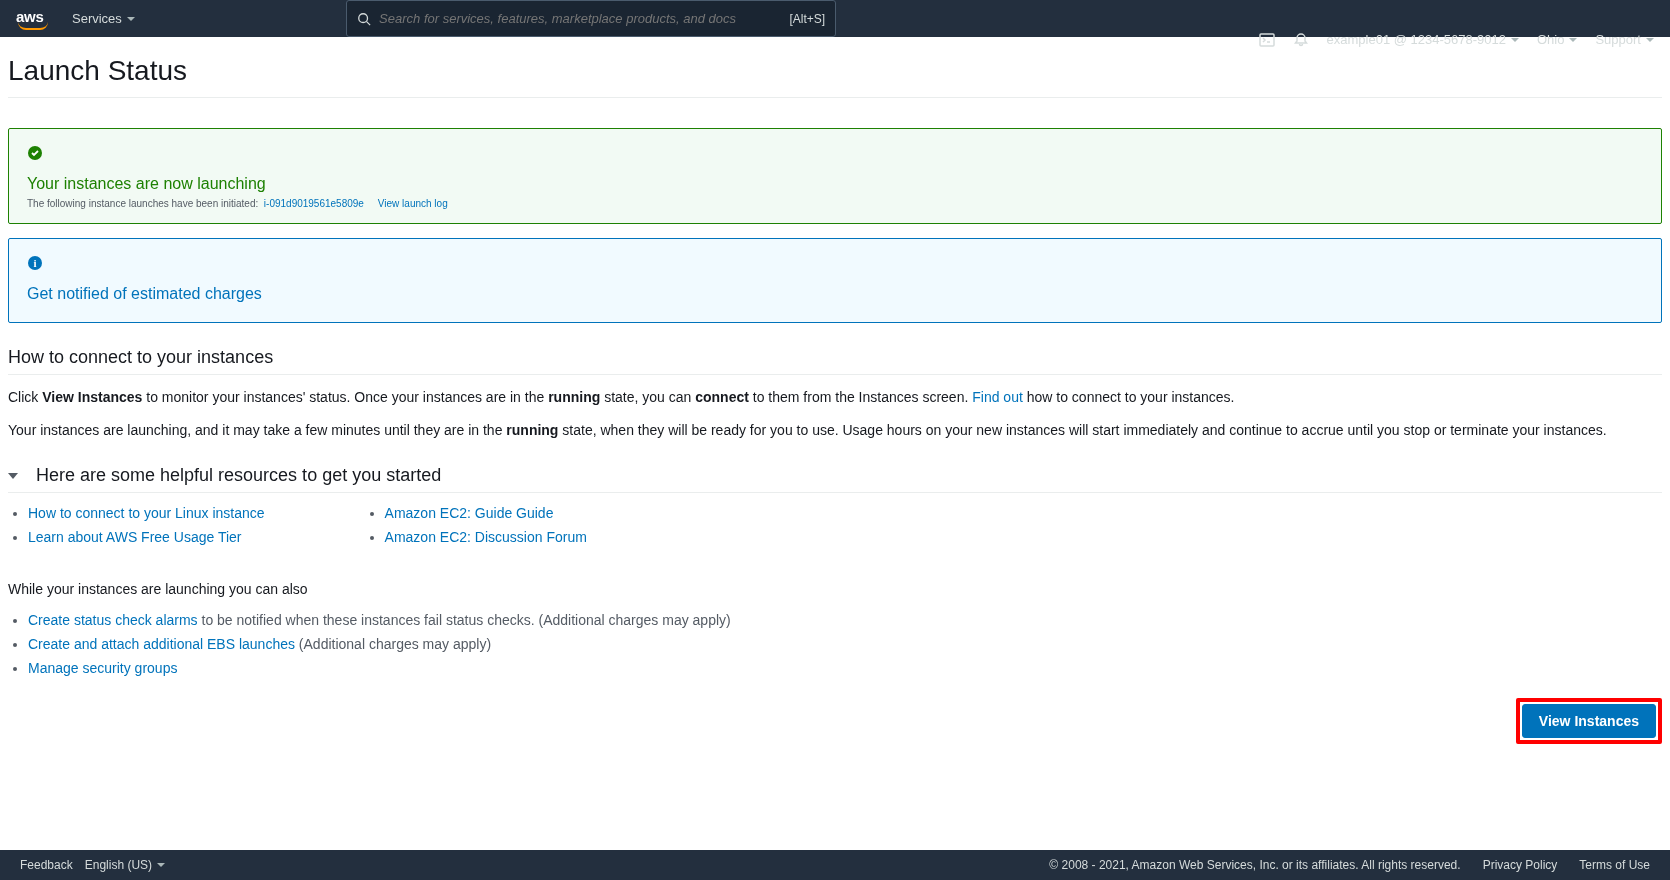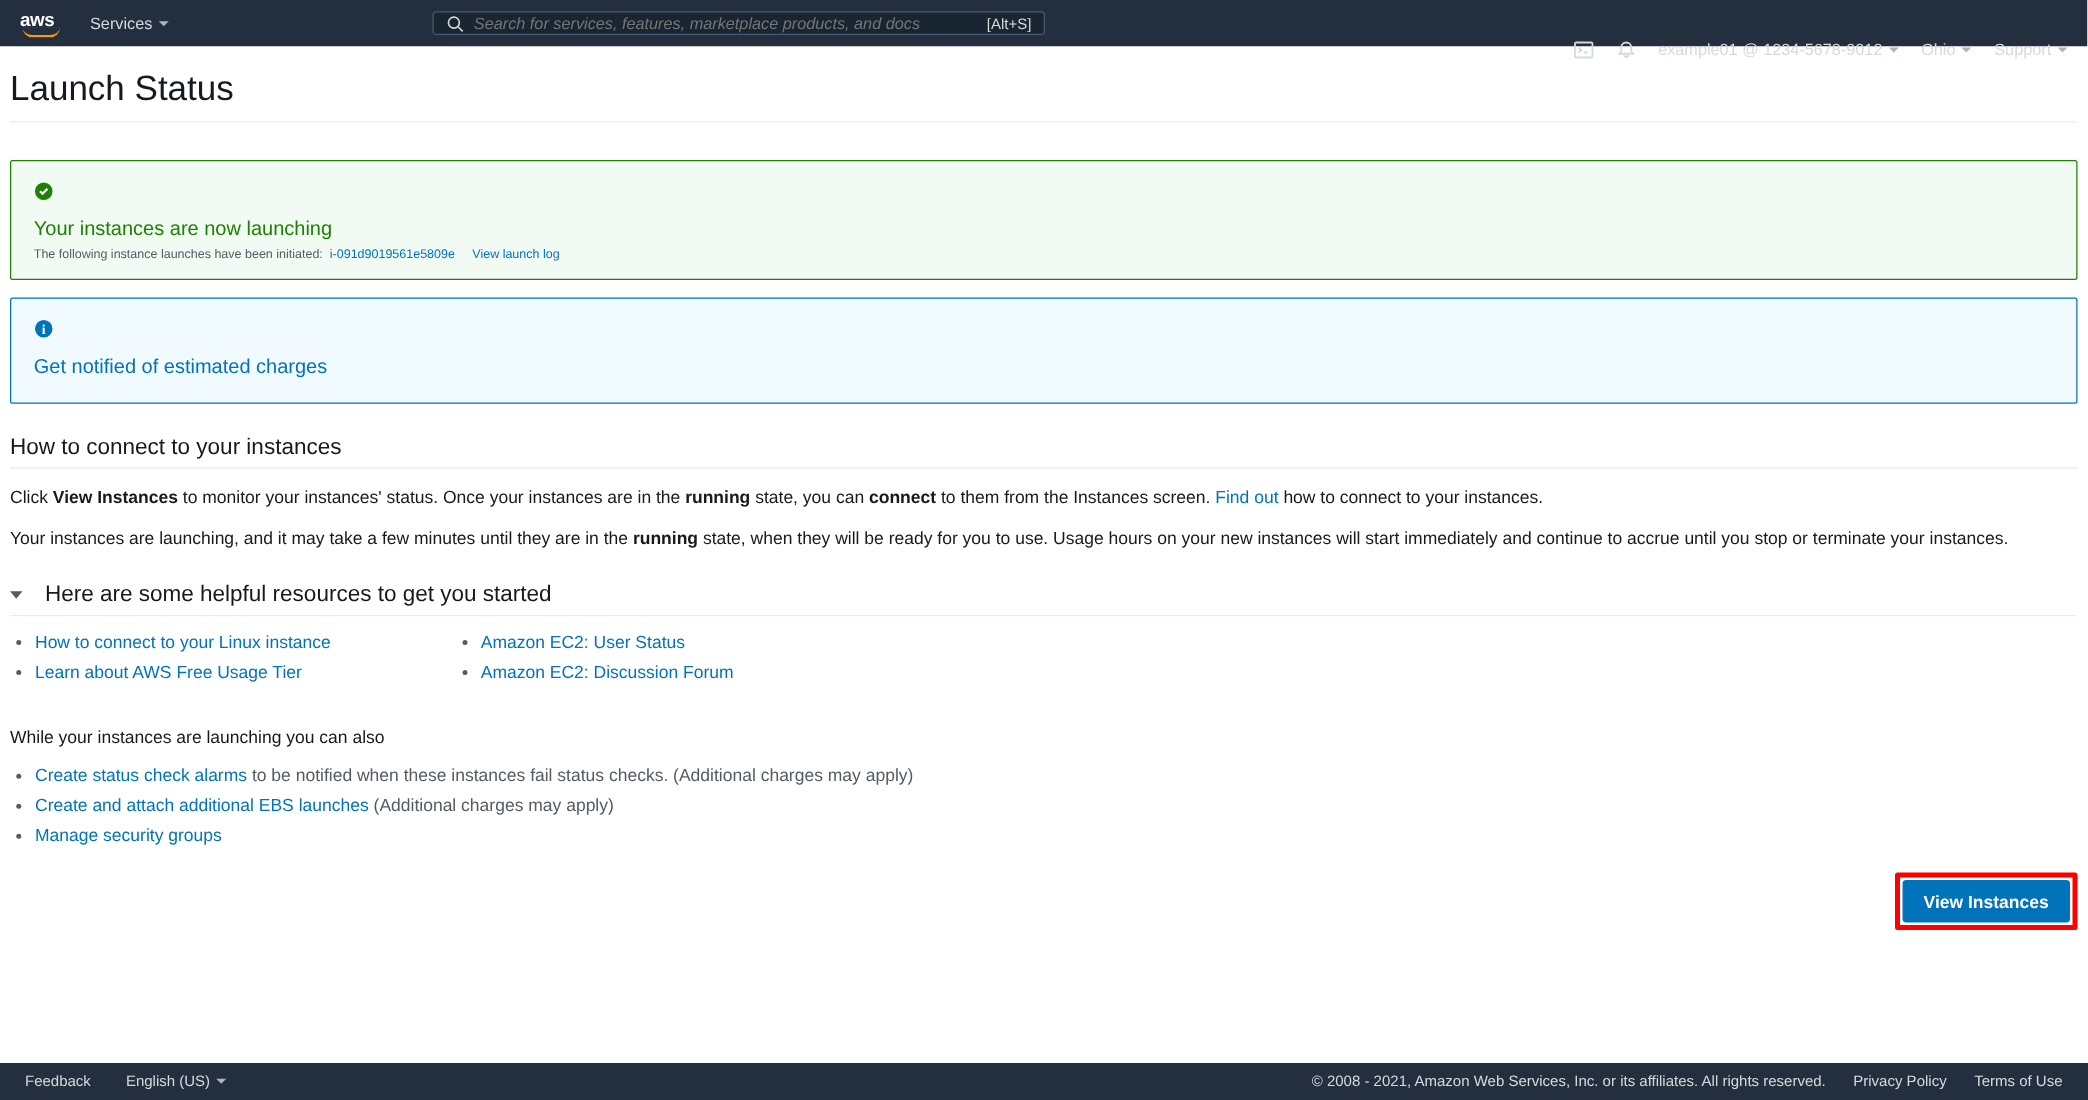--- a/index.html
+++ b/index.html
@@ -3,21 +3,21 @@
 <meta charset="utf-8">
 <style>
 * { margin: 0; padding: 0; box-sizing: border-box; }
 body { font-family: "Amazon Ember", "Helvetica Neue", Arial, sans-serif; font-size: 14px; color: #16191f; background: #fff; }
 .topbar { background: #232f3e; height: 37px; display: flex; align-items: center; padding: 0 16px; color: #d5dbdb; }
 .logo { display: flex; align-items: center; margin-right: 24px; }
 .logo-text { font-size: 15px; font-weight: bold; color: #fff; letter-spacing: -0.3px; }
 .logo-smile { width: 30px; height: 8px; border-bottom: 2.5px solid #ff9900; border-radius: 0 0 20px 20px; margin-top: -3px; margin-left: 2px; }
 .services-btn { color: #d5dbdb; cursor: pointer; display: flex; align-items: center; gap: 5px; font-size: 13px; }
 .caret { width: 0; height: 0; border-left: 4px solid transparent; border-right: 4px solid transparent; border-top: 4px solid #aab7b8; }
-.searchbox { margin-left: auto; margin-right: auto; display: flex; align-items: center; background: #1a2532; border: 1px solid #4a5b6d; border-radius: 3px; width: 490px; height: 19px; padding: 0 10px; position: relative; }
+.searchbox { margin-left: auto; margin-right: auto; display: flex; align-items: center; background: #1a2532; border: 1px solid #4a5b6d; border-radius: 3px; width: 490px; height: 37px; padding: 0 10px; position: relative; }
 .search-icon { color: #d5dbdb; margin-right: 8px; width: 14px; height: 14px; }
 .searchbox input { flex: 1; background: transparent; border: none; color: #d5dbdb; font-style: italic; font-size: 13px; outline: none; }
 .searchbox .shortcut { color: #d5dbdb; font-size: 12px; }
 .top-right { display: flex; align-items: center; gap: 18px; margin-left: auto; font-size: 13px; margin-top: 42px; }
 .top-icon { width: 16px; height: 16px; color: #d5dbdb; cursor: pointer; }
 .top-item { display: flex; align-items: center; gap: 5px; cursor: pointer; color: #d5dbdb; }
 .main { padding: 8px; }
 .page-title { font-size: 28px; font-weight: 400; color: #16191f; padding: 10px 0 10px 0; border-bottom: 1px solid #eaeded; margin-bottom: 30px; }
 .alert { border-radius: 2px; padding: 14px 18px; margin-bottom: 14px; display: flex; gap: 14px; flex-direction: column; }
 .alert-success { background: #f2faf4; border: 1px solid #1d8102; }
@@ -34,21 +34,21 @@
 .section-heading.collapsible { display: flex; align-items: center; gap: 18px; cursor: pointer; }
 .caret-down { width: 0; height: 0; border-left: 5px solid transparent; border-right: 5px solid transparent; border-top: 6px solid #545b64; }
 p.body { color: #16191f; margin-bottom: 12px; line-height: 1.5; }
 .cols { display: flex; gap: 100px; }
 ul.bullets { list-style: disc; padding-left: 20px; }
 ul.bullets li { margin-bottom: 8px; color: #545b64; }
 .actions { margin-top: 22px; }
 .btn-primary { background: #0073bb; color: #fff; border: 1px solid #0073bb; border-radius: 3px; padding: 8px 16px; font-size: 14px; font-weight: bold; cursor: pointer; }
 .highlight-box { border: 4px solid #ff0000; border-radius: 2px; padding: 2px; display: inline-block; float: right; }
 .footer { position: fixed; bottom: 0; left: 0; right: 0; background: #232f3e; height: 30px; display: flex; align-items: center; padding: 0 20px; color: #d5dbdb; font-size: 12px; }
-.footer-left { display: flex; gap: 28px; align-items: center; }
+.footer-left { display: flex; gap: 12px; align-items: center; }
 .footer-right { margin-left: auto; display: flex; gap: 22px; align-items: center; }
 .footer a { color: #d5dbdb; text-decoration: none; }
 .lang { display: flex; align-items: center; gap: 5px; cursor: pointer; }
 </style>
 </head>
 <body>
 
 <div class="topbar">
   <div class="logo">
     <div>
@@ -132,21 +132,21 @@
   <h2 class="section-heading collapsible">
     <span class="caret-down"></span>
     <span>Here are some helpful resources to get you started</span>
   </h2>
   <div class="cols">
     <ul class="bullets">
       <li><a class="link" href="#">How to connect to your Linux instance</a></li>
       <li><a class="link" href="#">Learn about AWS Free Usage Tier</a></li>
     </ul>
     <ul class="bullets">
-      <li><a class="link" href="#">Amazon EC2: User Status</a></li>
+      <li><a class="link" href="#">Amazon EC2: Guide Guide</a></li>
       <li><a class="link" href="#">Amazon EC2: Discussion Forum</a></li>
     </ul>
   </div>
 
   <p class="body" style="margin-top:26px">While your instances are launching you can also</p>
   <ul class="bullets">
     <li><a class="link" href="#">Create status check alarms</a><span> to be notified when these instances fail status checks. (Additional charges may apply)</span></li>
     <li><a class="link" href="#">Create and attach additional EBS launches</a><span> (Additional charges may apply)</span></li>
     <li><a class="link" href="#">Manage security groups</a></li>
   </ul>

